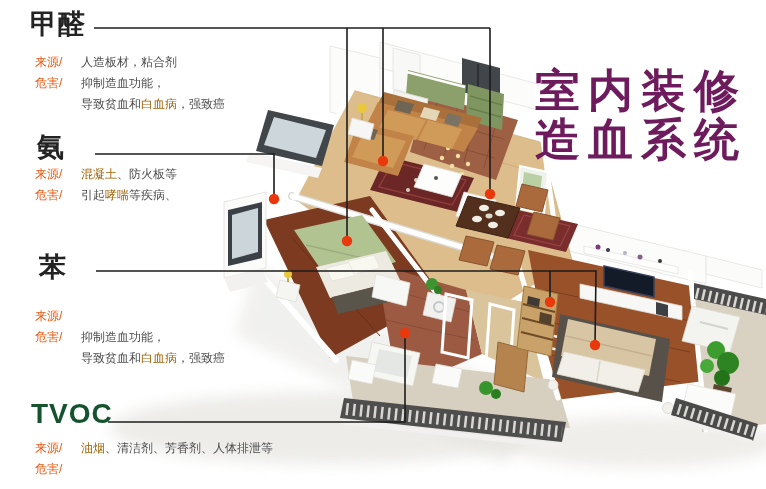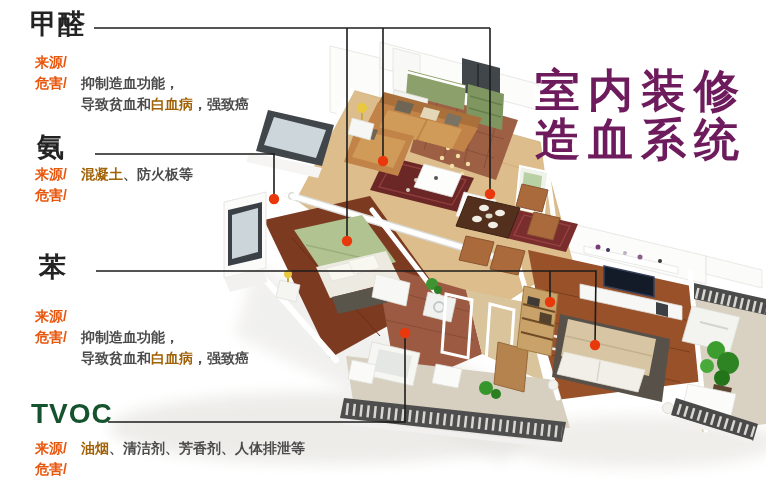--- a/index.html
+++ b/index.html
@@ -9,21 +9,21 @@
   svg.layer { position:absolute; left:0; top:0; width:766px; height:489px; }
   #leads { pointer-events:none; }
 
   .sec-title { position:absolute; font-weight:bold; font-size:27px; color:#232323;
     letter-spacing:1px; white-space:nowrap; }
   #t-jiaquan { left:30px; top:6px; }
   #t-an      { left:37px; top:129px; }
   #t-ben     { left:39px; top:249px; }
   #t-tvoc    { left:31px; top:398px; font-size:28px; color:#14532d; letter-spacing:1px; }
 
-  .rows { position:absolute; font-size:14px; font-weight:bold; color:#4b4b4b;
+  .rows { position:absolute; font-size:12px; font-weight:normal; color:#4b4b4b;
     line-height:21px; white-space:nowrap; }
   #r-jiaquan { left:35px; top:52px; }
   #r-an      { left:35px; top:164px; }
   #r-ben     { left:35px; top:306px; }
   #r-tvoc    { left:35px; top:438px; }
   .crow { display:flex; }
   .clabel { color:#e8570e; min-width:46px; display:inline-block; }
   .ctext .hl { color:#a16207; }
 
   #main-title { position:absolute; left:535px; top:66px; font-size:45px; font-weight:bold;
@@ -258,39 +258,41 @@
       <circle cx="550" cy="302" r="5.2" fill="#e8380c"></circle>
       <circle cx="595" cy="345" r="5.2" fill="#e8380c"></circle>
       <polyline points="108,422 405,422 405,333" fill="none" stroke="#1c1c1c" stroke-width="1.6"></polyline>
       <circle cx="405" cy="333" r="5.2" fill="#e8380c"></circle>
     </svg>
 
   <div class="sec-title" id="t-jiaquan">甲醛</div>
   <div class="rows" id="r-jiaquan">
       <div class="crow">
         <span class="clabel">来源/</span>
+        <span class="ctext"><span>人造板材，粘合剂</span></span>
       </div>
       <div class="crow">
         <span class="clabel">危害/</span>
         <span class="ctext"><span>抑制造血功能，</span></span>
       </div>
       <div class="crow">
         <span class="clabel"></span>
         <span class="ctext"><span>导致贫血和</span><span class="hl">白血病</span><span>，强致癌</span></span>
       </div>
     </div>
 
   <div class="sec-title" id="t-an">氨</div>
   <div class="rows" id="r-an">
       <div class="crow">
         <span class="clabel">来源/</span>
         <span class="ctext"><span class="hl">混凝土</span><span>、防火板等</span></span>
       </div>
       <div class="crow">
         <span class="clabel">危害/</span>
+        <span class="ctext"><span>引起</span><span class="hl">哮喘</span><span>等疾病、</span></span>
       </div>
       <div class="crow">
         <span class="clabel"></span>
       </div>
     </div>
 
   <div class="sec-title" id="t-ben">苯</div>
   <div class="rows" id="r-ben">
       <div class="crow">
         <span class="clabel">来源/</span>

